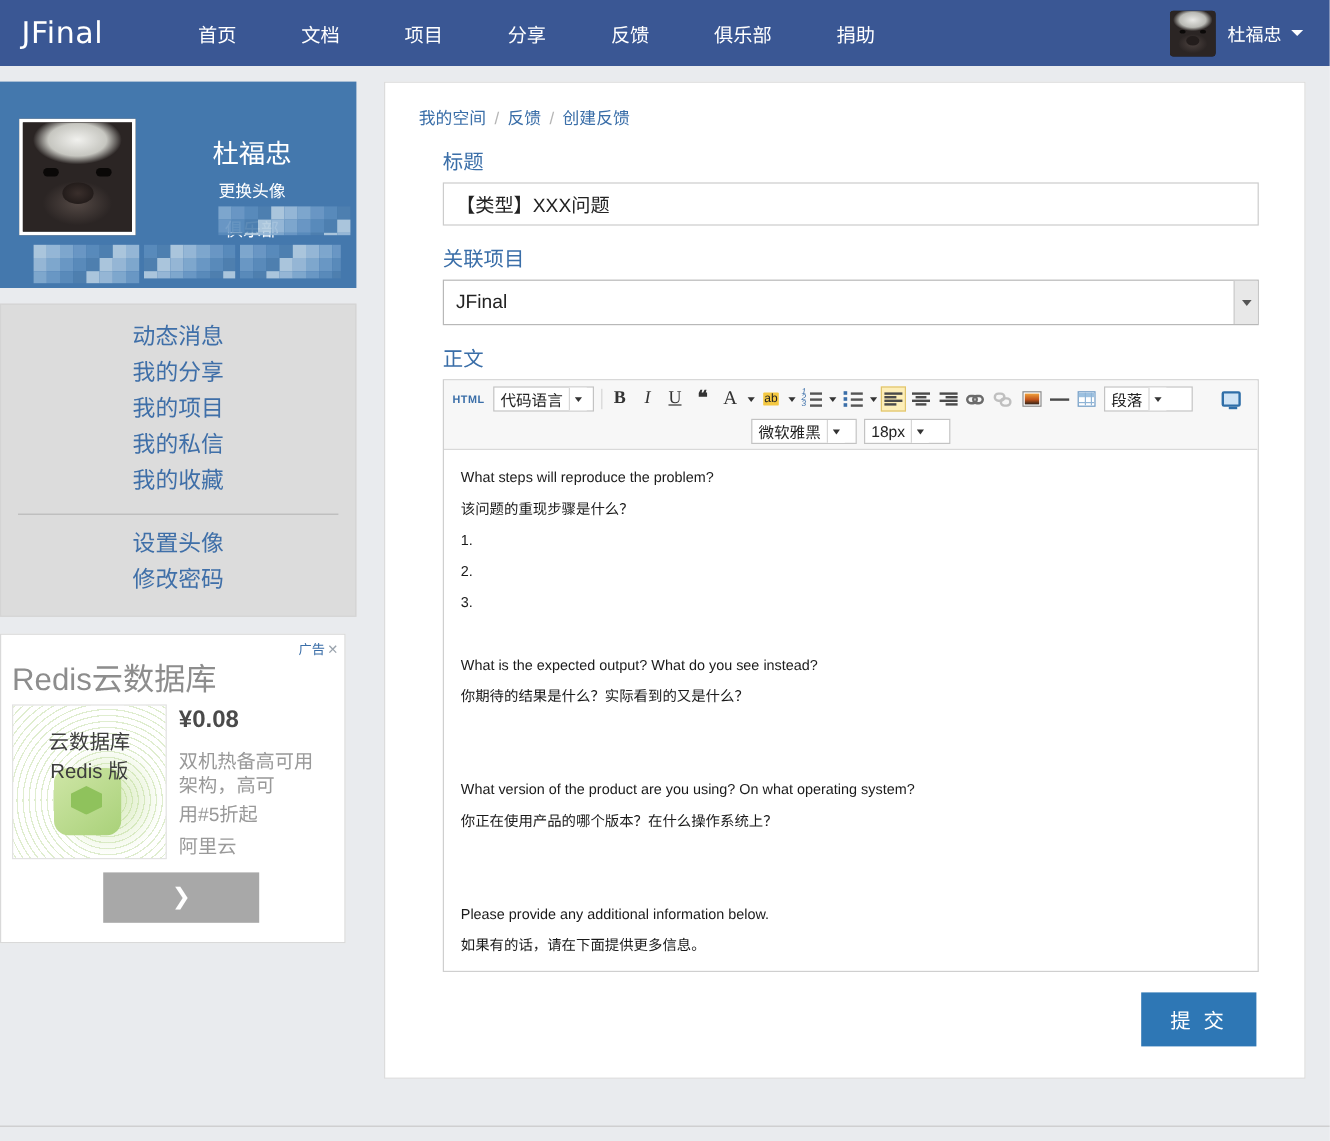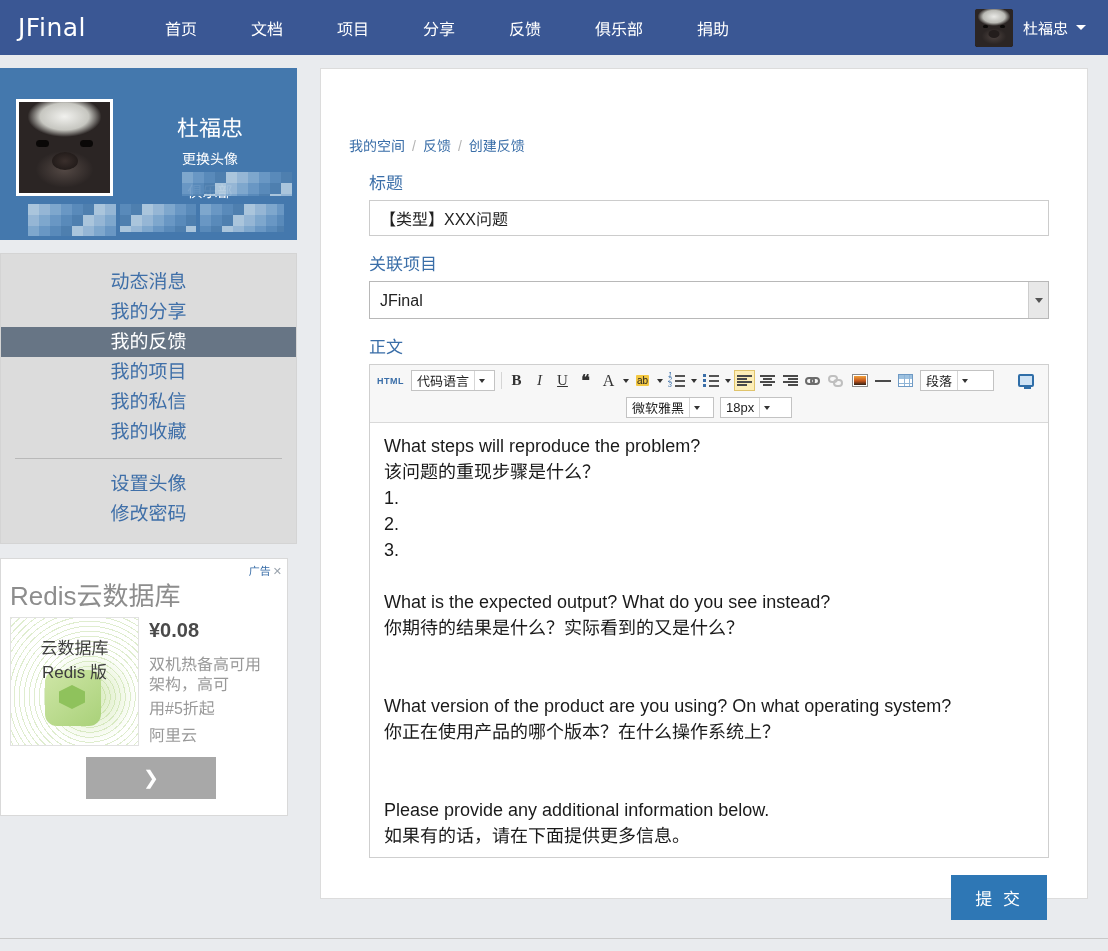--- a/index.html
+++ b/index.html
@@ -175,21 +175,21 @@
     background: #a8a8a8; border: none; cursor: pointer;
     color: #ffffff; font-size: 19px; line-height: 42px; text-align: center;
   }
 
   
   #main-panel {
     position: absolute; left: 320px; top: 68px;
     width: 768px; height: 831px; background: #ffffff;
     border: 1px solid #dcdcdc;
   }
-  #breadcrumb { padding: 18px 0 0 28px; font-size: 14px; margin-top: 48px; }
+  #breadcrumb { padding: 18px 0 0 28px; font-size: 14px; }
   #breadcrumb a { color: #3a6ea8; text-decoration: none; cursor: pointer; }
   #breadcrumb .sep { color: #b5b5b5; margin: 0 7px; }
   #breadcrumb .current { color: #3a6ea8; cursor: pointer; }
 
   .field-label {
     margin: 14px 0 6px 48px; font-size: 17px; color: #3a6ea8;
   }
   #title-input {
     display: block; margin-left: 48px; width: 680px; height: 36px;
     font-size: 16px; padding: 0 10px;
@@ -319,21 +319,21 @@
   .ico-monitor {
     width: 16px; height: 13px; border: 2px solid #2f6ea8; border-radius: 2px;
     background: #cfe3f5; position: relative;
   }
   .ico-monitor:after {
     content: ""; position: absolute; left: 4px; bottom: -4px; width: 7px;
     height: 2px; background: #2f6ea8;
   }
   #editor-body {
     padding: 10px 14px; height: 440px; overflow: hidden;
-    font-size: 18px; line-height: 26px; color: #1a1a1a;
+    font-size: 12px; line-height: 26px; color: #1a1a1a;
     font-family: "Liberation Sans", "DejaVu Sans", sans-serif;
     white-space: pre-wrap; cursor: text;
   }
   #submit-row {
     margin: 17px 40px 0 0; display: flex; justify-content: flex-end;
   }
   #submit-button {
     background: #2e77b5; color: #ffffff; border: none;
     font-size: 17px; padding: 10px 24px; cursor: pointer; letter-spacing: 3px;
     font-family: "Liberation Sans", sans-serif;
@@ -480,21 +480,20 @@
         <i style="left: 244px; top: 158px; width: 11px; height: 6px; background: rgb(131, 171, 208);"></i>
         <i style="left: 255px; top: 158px; width: 11px; height: 6px; background: rgb(109, 154, 198);"></i>
         <i style="left: 266px; top: 158px; width: 11px; height: 6px; background: rgb(91, 140, 188);"></i>
         <i style="left: 277px; top: 158px; width: 7px; height: 6px; background: rgb(79, 128, 176);"></i>
       </div>
   </div>
 
   <div id="side-menu">
     <a class="menu-item">动态消息</a>
     <a class="menu-item">我的分享</a>
-    <a class="menu-item active">我的反馈</a>
     <a class="menu-item">我的项目</a>
     <a class="menu-item">我的私信</a>
     <a class="menu-item">我的收藏</a>
     <div id="menu-divider"></div>
     <a class="menu-item">设置头像</a>
     <a class="menu-item">修改密码</a>
   </div>
 
   <div id="ad-box">
     <div id="ad-label">

